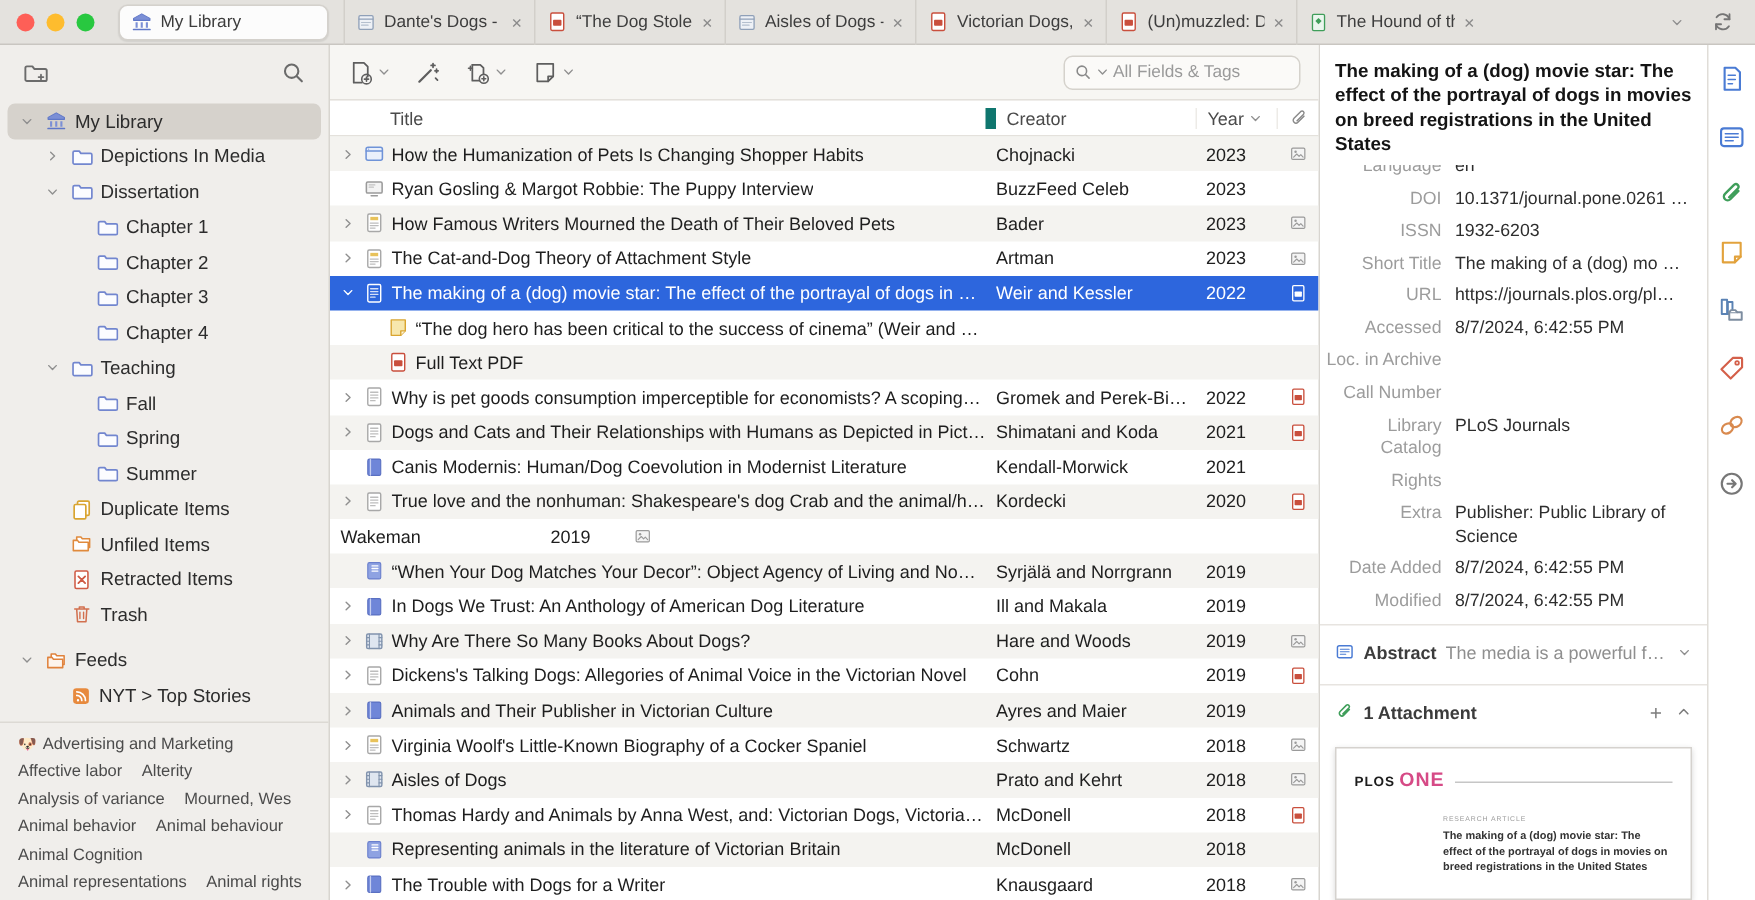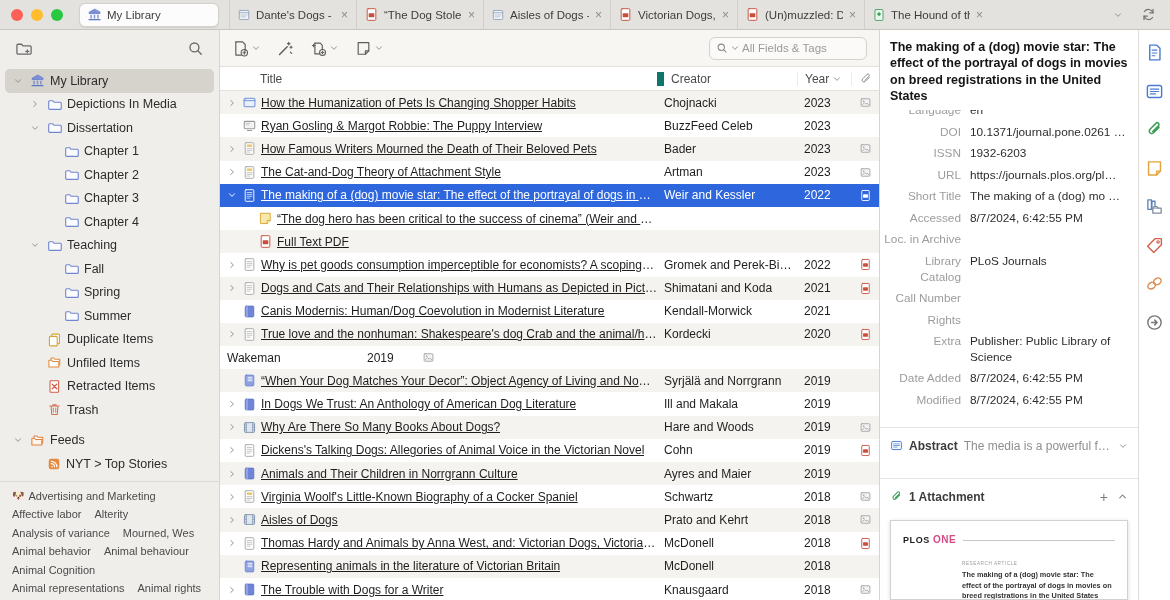--- a/index.html
+++ b/index.html
@@ -46,45 +46,45 @@
   .h-title { flex:1; padding-left:40px; }
   .h-creator { width:140px; border-left:7px solid #0f766e; padding-left:7px; }
   .h-year { width:54px; border-left:1px solid #edebe7; padding-left:7px; display:flex; align-items:center; gap:3px; }
   .h-att { width:28px; border-left:1px solid #edebe7; display:flex; justify-content:center; }
   .list { flex:1; overflow:hidden; }
   .row { height:23.2px; display:flex; align-items:center; font-size:12px; color:#1e1e1e; cursor:default; }
   .row.alt { background:#f4f3f0; }
   .row.sel { background:#2d66dd; color:#fff; }
   .row.sel .exp svg path { stroke:#fff; }
   .c-title { flex:1; display:flex; align-items:center; gap:4px; overflow:hidden; white-space:nowrap; padding-left:5px; min-width:0; }
-  .c-title .ttl { overflow:hidden; white-space:nowrap; text-overflow:ellipsis;text-decoration:underline; }
+  .c-title .ttl { overflow:hidden; white-space:nowrap; text-overflow:ellipsis; }
   .c-title .exp { width:13px; display:flex; justify-content:center; flex-shrink:0; }
   .c-title.child { padding-left:38px; }
   .c-creator { width:140px; overflow:hidden; white-space:nowrap; text-overflow:ellipsis; padding-left:7px; flex-shrink:0; }
   .c-year { width:54px; padding-left:7px; flex-shrink:0; }
   .c-att { width:28px; display:flex; justify-content:center; flex-shrink:0; }
 
   
   .details { width:258px; background:#fff; display:flex; flex-direction:column; overflow:hidden; flex-shrink:0; }
   .dtitle { font-size:12.5px; font-weight:bold; color:#141414; padding:9px 10px 6px; line-height:1.3; background:#fff; position:relative; z-index:2; }
   .fields { position:relative; z-index:1; margin-top:-10px; padding:0 6px 0 2px; }
   .frow { display:flex; align-items:flex-start; font-size:11.8px; line-height:1.32; padding:3px 0; min-height:20px; }
   .flabel { width:88px; text-align:right; color:#9c9c9c; flex-shrink:0; padding-right:9px; }
   .fvalue { color:#2d2d2d; flex:1; overflow:hidden; white-space:nowrap; text-overflow:ellipsis; }
   .fvalue.wrap { white-space:normal; }
-  .dsec { border-top:1px solid #e7e4e0; margin-top:16px; padding:8px 10px 7px; display:flex; align-items:center; gap:6px; font-size:12px; }
+  .dsec { border-top:1px solid #e7e4e0; margin-top:5px; padding:8px 10px 7px; display:flex; align-items:center; gap:6px; font-size:12px; }
   .dsec .slbl { font-weight:bold; color:#3c3c3c; white-space:nowrap; }
   .dsec .spreview { color:#8f8f8f; flex:1; overflow:hidden; white-space:nowrap; text-overflow:ellipsis; }
   .dsec .sbtns { margin-left:auto; display:flex; gap:9px; color:#7d7d7d; align-items:center; }
 
   
   .pdfcard { margin:7px 10px 0; border:1px solid #d5d2ce; box-shadow:0 1px 4px rgba(0,0,0,.16); background:#fff; flex:1; padding:13px 12px; overflow:hidden; }
   .pbrand { display:flex; align-items:baseline; }
   .plos { font-weight:bold; font-size:9px; letter-spacing:.6px; color:#1c1c1c; }
-  .pone { font-weight:bold; font-size:10px; letter-spacing:.6px; color:#d64a86; margin-left:3px; }
+  .pone { font-weight:bold; font-size:13px; letter-spacing:.6px; color:#d64a86; margin-left:3px; }
   .brline { flex:1; border-top:1px solid #c6c6c6; margin-left:7px; position:relative; top:-2px; }
   .pcols { display:flex; margin-top:16px; gap:9px; }
   .pleft { width:50px; display:flex; flex-direction:column; align-items:center; flex-shrink:0; padding-top:42px; }
   .pright { flex:1; min-width:0; }
   .ptype { font-size:4.6px; letter-spacing:.6px; color:#9b9b9b; }
   .ptitle { font-size:7.3px; color:#333; margin-top:4px; line-height:1.4; font-weight:bold; }
 
   
   .rail { width:32px; border-left:1px solid #e0ddd8; background:#fff; display:flex; flex-direction:column; align-items:center; padding-top:13px; gap:19.5px; flex-shrink:0; }
   .rail .icn { cursor:default; }
@@ -870,21 +870,21 @@
                 <svg viewBox="0 0 16 16" width="10" height="10" fill="none" stroke-linecap="round" stroke-linejoin="round">
                   <path d="M6 4l4.2 4L6 12" stroke="#8f8f8f" stroke-width="1.5"></path>
                 </svg>
               </span>
               <span class="icn">
                 <svg viewBox="0 0 16 16" width="15" height="15" fill="none" stroke-linecap="round" stroke-linejoin="round">
                   <path d="M4.6 2.2h7c.6 0 1 .45 1 1v9.6c0 .55-.4 1-1 1H4.6c-.7 0-1.2-.6-1.2-1.3V3.5c0-.75.5-1.3 1.2-1.3z" fill="#6f86d8" stroke="#5a70c2" stroke-width="0.8"></path>
                   <path d="M5.3 2.4v11.2" stroke="#ffffff99" stroke-width="0.9"></path>
                 </svg>
               </span>
-              <span class="ttl">Animals and Their Children in Norrgrann Culture</span>
+              <span class="ttl">Animals and Their Publisher in Victorian Culture</span>
             </div>
             <div class="c-creator">Ayres and Maier</div>
             <div class="c-year">2019</div>
             <div class="c-att"></div>
           </div>
           <div class="row">
             <div class="c-title">
               <span class="exp">
                 <svg viewBox="0 0 16 16" width="10" height="10" fill="none" stroke-linecap="round" stroke-linejoin="round">
                   <path d="M6 4l4.2 4L6 12" stroke="#8f8f8f" stroke-width="1.5"></path>
@@ -1019,42 +1019,42 @@
           </div>
           <div class="frow">
             <span class="flabel">DOI</span>
             <span class="fvalue">10.1371/journal.pone.0261 …</span>
           </div>
           <div class="frow">
             <span class="flabel">ISSN</span>
             <span class="fvalue">1932-6203</span>
           </div>
           <div class="frow">
+            <span class="flabel">Short Title</span>
+            <span class="fvalue">The making of a (dog) mo …</span>
+          </div>
+          <div class="frow">
             <span class="flabel">URL</span>
             <span class="fvalue">https://journals.plos.org/pl…</span>
           </div>
           <div class="frow">
-            <span class="flabel">Short Title</span>
-            <span class="fvalue">The making of a (dog) mo …</span>
-          </div>
-          <div class="frow">
             <span class="flabel">Accessed</span>
             <span class="fvalue">8/7/2024, 6:42:55 PM</span>
           </div>
           <div class="frow">
             <span class="flabel">Loc. in Archive</span>
             <span class="fvalue"></span>
           </div>
           <div class="frow">
+            <span class="flabel">Call Number</span>
+            <span class="fvalue"></span>
+          </div>
+          <div class="frow">
             <span class="flabel">Library Catalog</span>
             <span class="fvalue">PLoS Journals</span>
-          </div>
-          <div class="frow">
-            <span class="flabel">Call Number</span>
-            <span class="fvalue"></span>
           </div>
           <div class="frow">
             <span class="flabel">Rights</span>
             <span class="fvalue"></span>
           </div>
           <div class="frow">
             <span class="flabel">Extra</span>
             <span class="fvalue wrap">Publisher: Public Library of Science</span>
           </div>
           <div class="frow">

